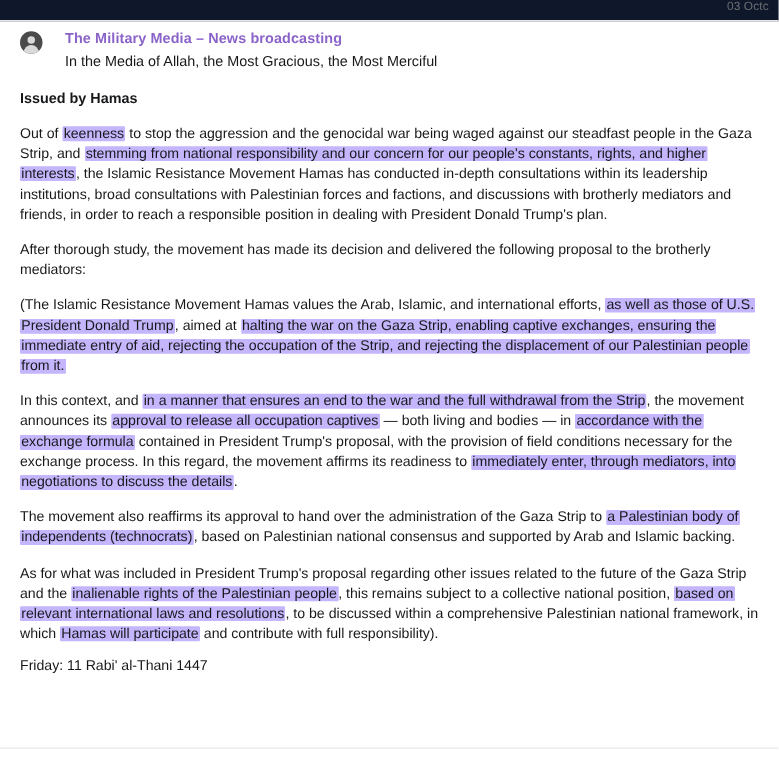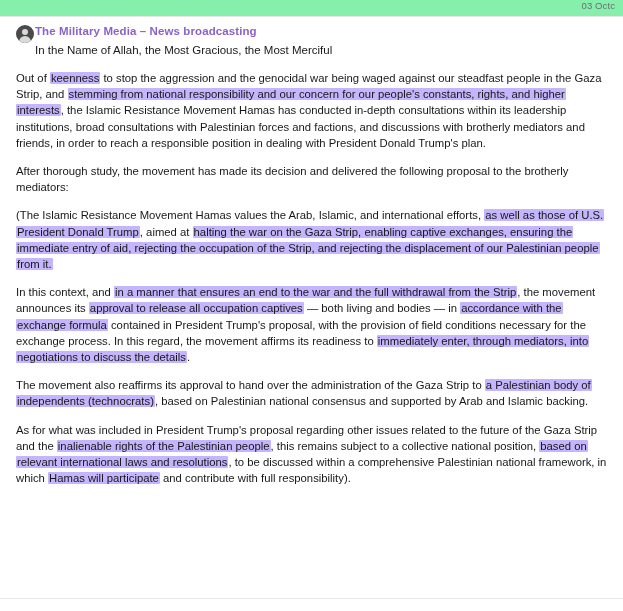--- a/index.html
+++ b/index.html
@@ -18,37 +18,37 @@
     position: relative;
     width: 623px;
     height: 611px;
     box-sizing: border-box;
     background: #ffffff;
   }
   .topbar {
     height: 16px;
     position: relative;
     border-bottom: 1px solid #e6e6e8;
-    background: #86efac;
+    background: #0f172a;
   }
   .topbar .date {
     position: absolute;
     right: 8px;
     top: 0px;
     font-size: 9.5px;
     color: #6b6e73;
     letter-spacing: .1px;
   }
   .content {
     padding: 7px 16px 0 16px;
   }
   .header-row {
     display: flex;
     align-items: flex-start;
-    gap: 1px;
+    gap: 18px;
   }
   .avatar {
     width: 18px;
     height: 18px;
     border-radius: 50%;
     background: #4a4a4a;
     position: relative;
     flex: 0 0 auto;
     margin-top: 1px;
     overflow: hidden;
@@ -141,30 +141,32 @@
   <div class="topbar">
     <div class="date">03 Octc</div>
   </div>
 
   <div class="content">
 
     <div class="header-row">
       <div class="avatar"></div>
       <div class="head-texts">
         <div class="channel">The Military Media – News broadcasting</div>
-        <div class="basmala">In the Name of Allah, the Most Gracious, the Most Merciful</div>
+        <div class="basmala">In the Media of Allah, the Most Gracious, the Most Merciful</div>
       </div>
     </div>
 
+    <div class="bold-line">Issued by Hamas</div>
 
     <div id="body-paragraphs">
         <p class="para">Out of <span class="hl">keenness</span> to stop the aggression and the genocidal war being waged against our steadfast people in the Gaza Strip, and <span class="hl">stemming from national responsibility and our concern for our people's constants, rights, and higher interests</span>, the Islamic Resistance Movement Hamas has conducted in-depth consultations within its leadership institutions, broad consultations with Palestinian forces and factions, and discussions with brotherly mediators and friends, in order to reach a responsible position in dealing with President Donald Trump's plan.</p>
         <p class="para">After thorough study, the movement has made its decision and delivered the following proposal to the brotherly mediators:</p>
         <p class="para">(The Islamic Resistance Movement Hamas values the Arab, Islamic, and international efforts, <span class="hl">as well as those of U.S. President Donald Trump</span>, aimed at <span class="hl">halting the war on the Gaza Strip, enabling captive exchanges, ensuring the immediate entry of aid, rejecting the occupation of the Strip, and rejecting the displacement of our Palestinian people from it.</span></p>
         <p class="para">In this context, and <span class="hl">in a manner that ensures an end to the war and the full withdrawal from the Strip</span>, the movement announces its <span class="hl">approval to release all occupation captives</span> — both living and bodies — in <span class="hl">accordance with the exchange formula</span> contained in President Trump's proposal, with the provision of field conditions necessary for the exchange process. In this regard, the movement affirms its readiness to <span class="hl">immediately enter, through mediators, into negotiations to discuss the details</span>.</p>
         <p class="para">The movement also reaffirms its approval to hand over the administration of the Gaza Strip to <span class="hl">a Palestinian body of independents (technocrats)</span>, based on Palestinian national consensus and supported by Arab and Islamic backing.</p>
         <p class="para">As for what was included in President Trump's proposal regarding other issues related to the future of the Gaza Strip and the <span class="hl">inalienable rights of the Palestinian people</span>, this remains subject to a collective national position, <span class="hl">based on relevant international laws and resolutions</span>, to be discussed within a comprehensive Palestinian national framework, in which <span class="hl">Hamas will participate</span> and contribute with full responsibility).</p>
       </div>
 
+    <div class="datestamp">Friday: 11 Rabi' al-Thani 1447</div>
   </div>
 
   <div class="bottom-rule"></div>
 </div>
 
 </body></html>

